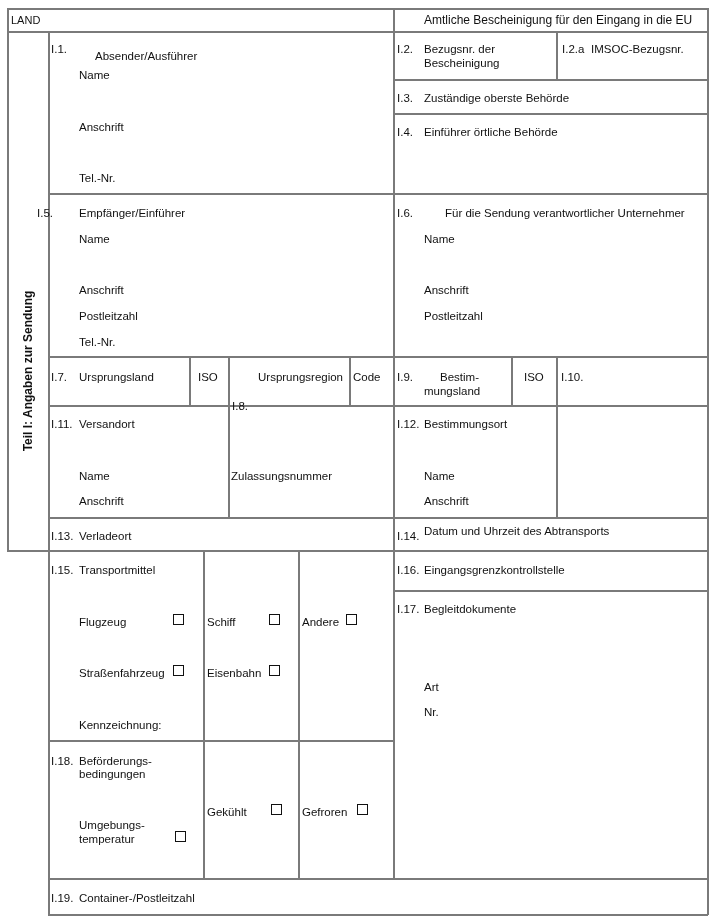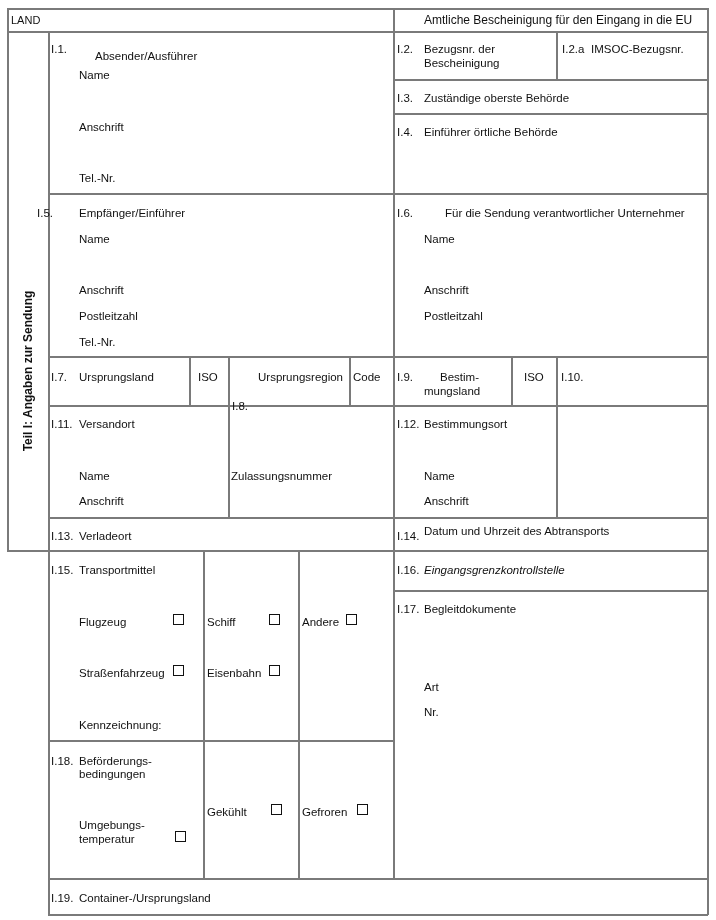--- a/index.html
+++ b/index.html
@@ -156,21 +156,21 @@
   <div class="cb" style="left:173px; top:665px;"></div>
 
   <div class="t" style="left:207px; top:666px;">Eisenbahn</div>
   <div class="cb" style="left:269px; top:665px;"></div>
 
   <div class="t" style="left:79px; top:718px;">Kennzeichnung:</div>
 </div>
 
 <div>
   <div class="t" style="left:397px; top:563px;">I.16.</div>
-  <div class="t" style="left:424px; top:563px;font-style:italic;">Eingangsgrenzkontrollstelle</div>
+  <div class="t" style="left:424px; top:563px;">Eingangsgrenzkontrollstelle</div>
 </div>
 <div>
   <div class="t" style="left:397px; top:602px;">I.17.</div>
   <div class="t" style="left:424px; top:602px;">Begleitdokumente</div>
   <div class="t" style="left:424px; top:680px;">Art</div>
   <div class="t" style="left:424px; top:705px;">Nr.</div>
 </div>
 
 <div>
   <div class="t" style="left:51px; top:754px;">I.18.</div>
@@ -183,14 +183,14 @@
 
   <div class="t" style="left:207px; top:805px;">Gekühlt</div>
   <div class="cb" style="left:271px; top:804px;"></div>
 
   <div class="t" style="left:302px; top:805px;">Gefroren</div>
   <div class="cb" style="left:357px; top:804px;"></div>
 </div>
 
 <div>
   <div class="t" style="left:51px; top:891px;">I.19.</div>
-  <div class="t" style="left:79px; top:891px;">Container-/Ursprungsland</div>
+  <div class="t" style="left:79px; top:891px;">Container-/Postleitzahl</div>
 </div>
 
 </body></html>

